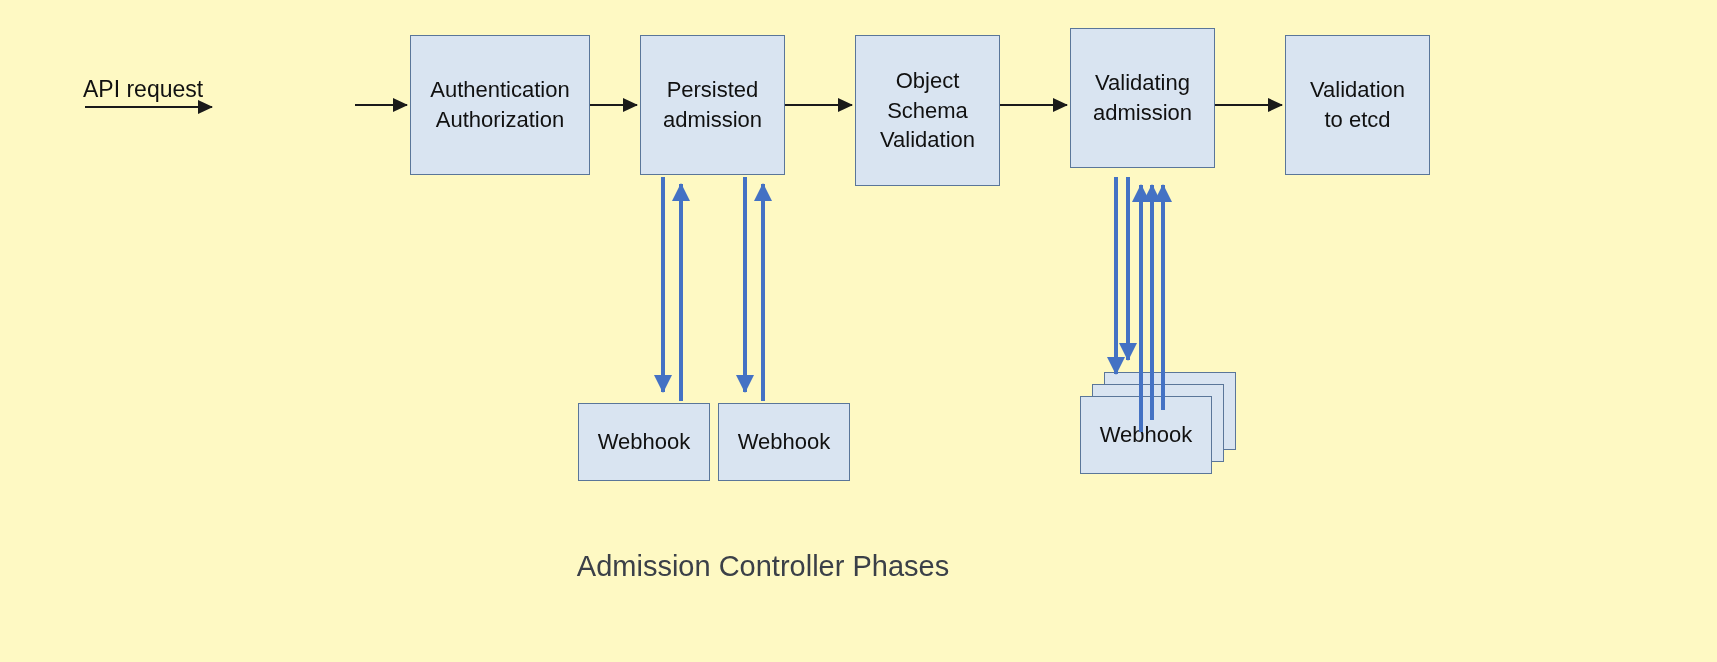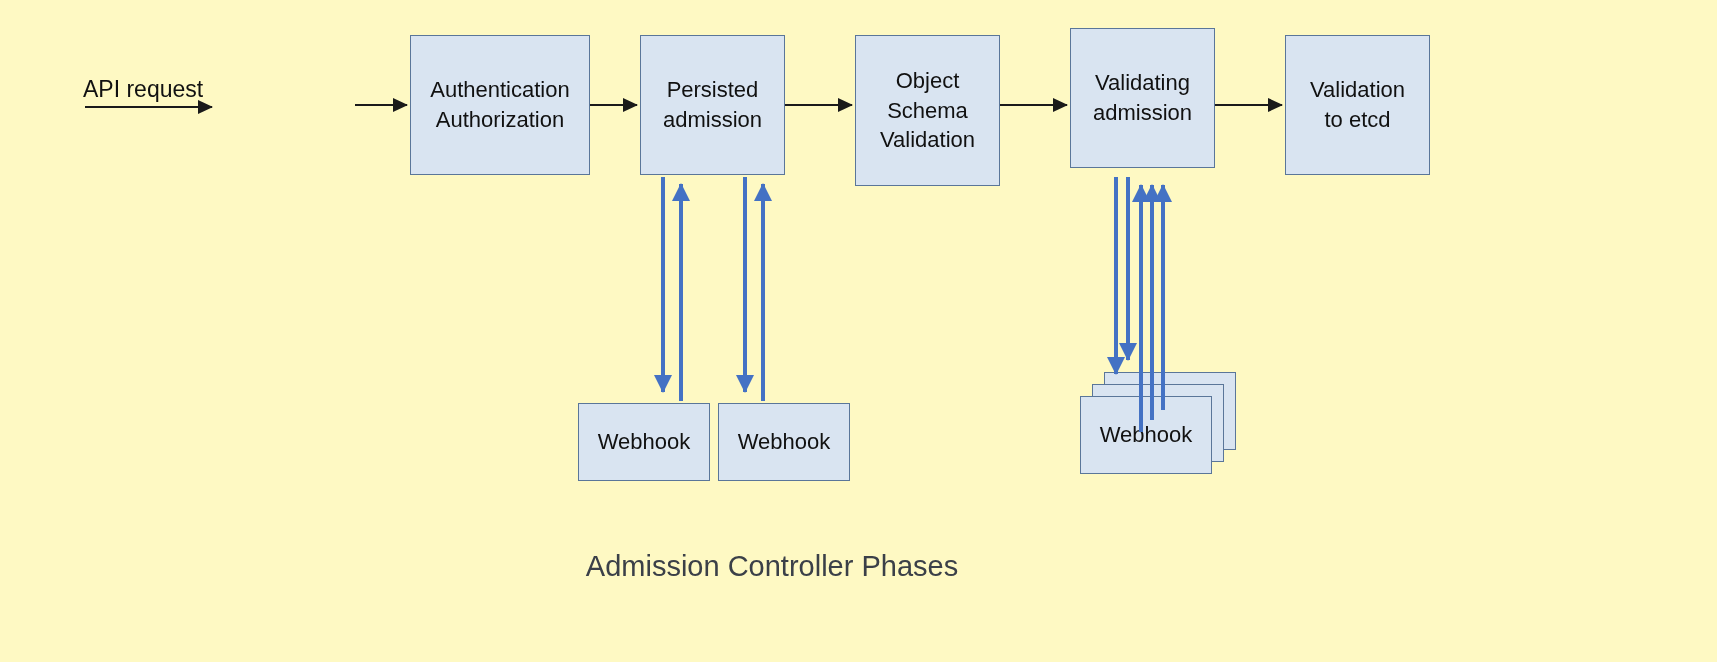--- a/index.html
+++ b/index.html
@@ -53,21 +53,20 @@
   }
   .caption {
     position: absolute;
     left: 0;
     top: 550px;
     width: 1526px;
     text-align: center;
     font-size: 29px;
     color: #3b4048;
     z-index: 2;
-    margin-left: 9px;
   }
 </style>
 </head>
 <body>
 
 <div class="stage">
 
   <svg class="arrows" width="1717" height="662" viewBox="0 0 1717 662" xmlns="http://www.w3.org/2000/svg">
     <defs>
       <marker id="ah-black" markerUnits="userSpaceOnUse" markerWidth="16" markerHeight="14" refX="14" refY="7" orient="auto">

